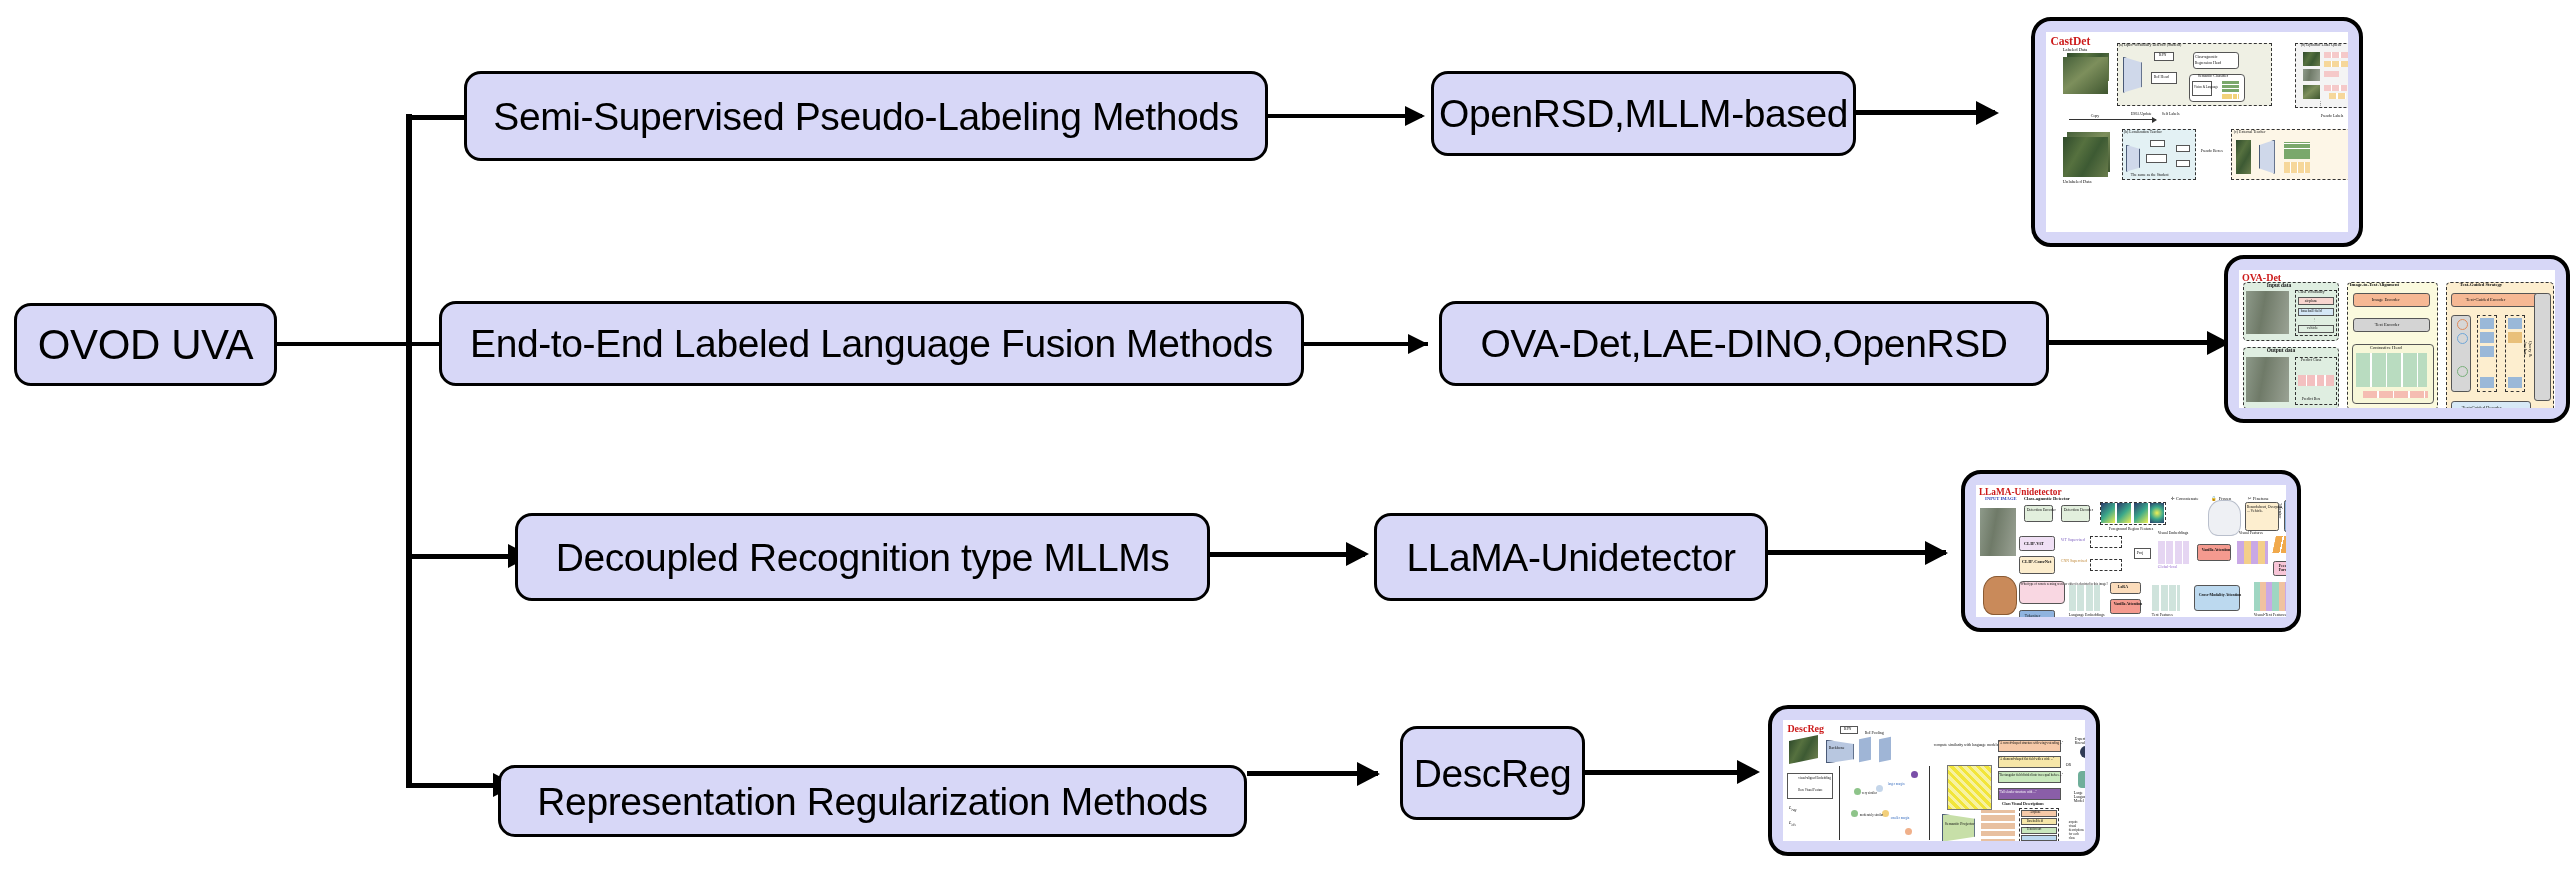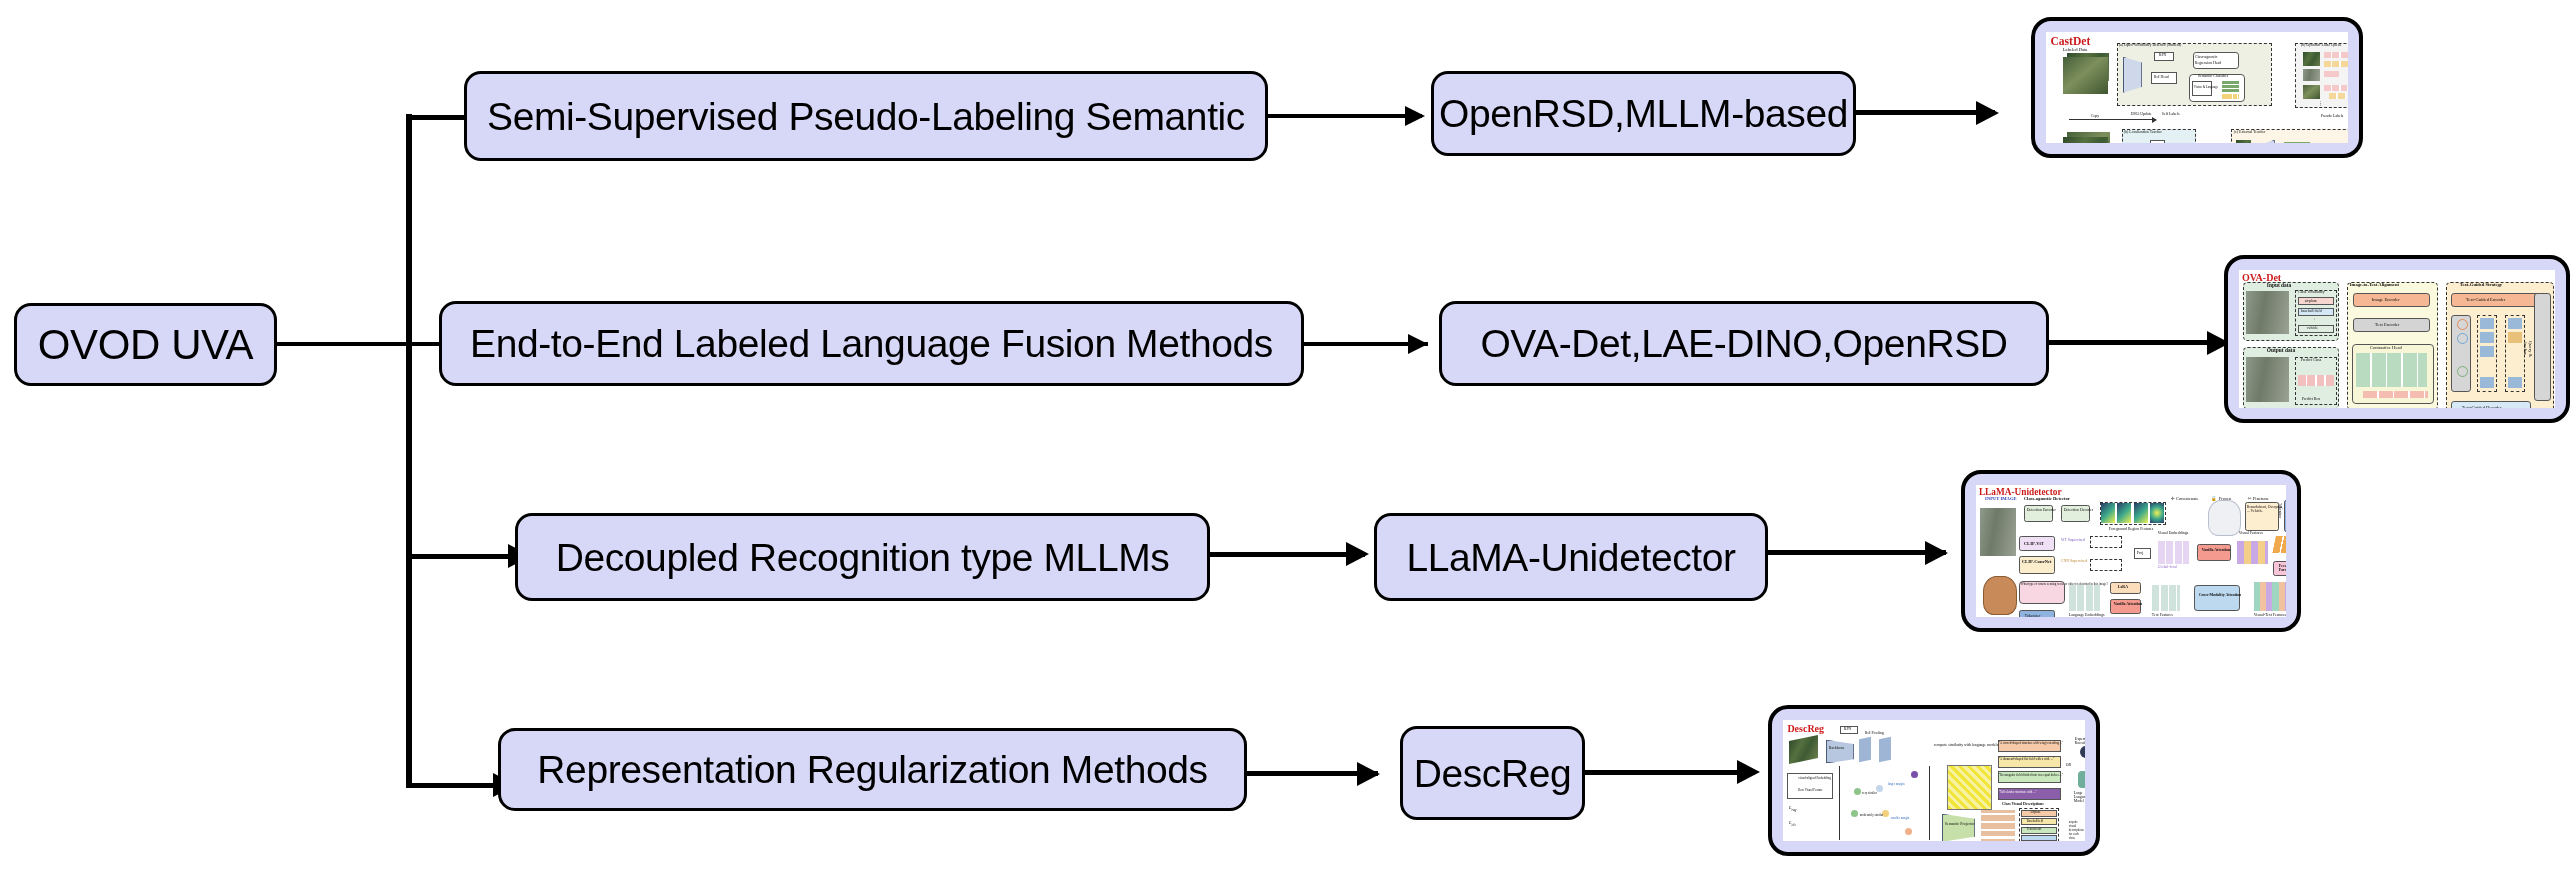--- a/index.html
+++ b/index.html
@@ -83,31 +83,31 @@
   <div class="hline thin" style="left:406px;top:342px;width:70px;"></div>
   <div class="hline" style="left:406px;top:554px;width:108px;"></div>
   <div class="hline" style="left:406px;top:783px;width:93px;"></div>
 
   <div class="arrow" style="left:470px;top:105px;"></div>
   <div class="arrow small" style="left:471px;top:334px;"></div>
   <div class="arrow" style="left:508px;top:544px;"></div>
   <div class="arrow" style="left:493px;top:773px;"></div>
 
   <div class="node" style="left:464px;top:71px;width:804px;height:90px;font-size:39px;">
-    <span class="lbl">Semi-Supervised Pseudo-Labeling Semantic</span>
+    <span class="lbl">Semi-Supervised Pseudo-Labeling Methods</span>
   </div>
   <div class="hline thin" style="left:1267px;top:114px;width:155px;"></div>
   <div class="arrow small" style="left:1405px;top:106px;"></div>
   <div class="node" style="left:1431px;top:71px;width:425px;height:85px;font-size:39px;">
     <span class="lbl">OpenRSD,MLLM-based</span>
   </div>
   <div class="hline" style="left:1856px;top:110px;width:139px;"></div>
   <div class="arrow" style="left:1976px;top:101px;"></div>
 
-  <div class="thumb" style="left:2031px;top:17px;width:332px;height:141px;text-align:center;">
+  <div class="thumb" style="left:2031px;top:17px;width:332px;height:230px;text-align:center;">
     <div class="thumb-inner">
       <div class="ttl" style="left:4.6px;top:3.1px;font-size:11.6px;">CastDet</div>
       <div class="tt" style="left:17px;top:15.5px;font-size:4.6px;">Labeled Data</div>
 
       <div class="sat" style="left:21.6px;top:21px;width:42px;height:28px;"></div>
       <div class="sat2" style="left:17px;top:25.5px;width:45px;height:37px;"></div>
 
       <div class="tdash" style="left:71px;top:10.8px;width:155px;height:63px;background:#eff0e4;"></div>
       <div class="tt" style="left:73px;top:11.6px;font-size:3.9px;">(a) Open-Vocabulary Detector (Student)</div>
       <div class="trap" style="left:77px;top:25px;width:17px;height:34px;clip-path:polygon(0 0,100% 16%,100% 84%,0 100%);"></div>
@@ -302,21 +302,21 @@
       <div class="tt" style="left:138px;top:117px;font-size:3.9px;font-weight:bold;">Vanilla Attention</div>
       <div style="position:absolute;left:176px;top:100px;width:28px;height:26px;background:repeating-linear-gradient(90deg,#cfe3dc 0 7px,#fff 7px 8.5px);"></div>
       <div class="tt" style="left:176px;top:128px;font-size:3.9px;">Text Features</div>
       <div class="tbox" style="left:218px;top:100px;width:46px;height:26px;background:#bcd9ef;border-radius:3.1px;"></div>
       <div class="tt" style="left:223px;top:108px;font-size:3.9px;font-weight:bold;">Cross-Modality Attention</div>
       <div style="position:absolute;left:278px;top:97px;width:36px;height:29px;background:repeating-linear-gradient(90deg,#9fd6c2 0 6.2px,#f0c2a0 6.2px 12.4px,#c9a8e6 12.4px 18.5px);"></div>
       <div class="tt" style="left:278px;top:128px;font-size:3.9px;">Visual-Text Features</div>
     </div>
   </div>
 
-  <div class="node" style="left:498px;top:728px;width:749px;height:83px;font-size:39px;">
+  <div class="node" style="left:498px;top:765px;width:749px;height:72px;font-size:39px;">
     <span class="lbl">Representation Regularization Methods</span>
   </div>
   <div class="hline" style="left:1247px;top:771px;width:131px;"></div>
   <div class="arrow" style="left:1357px;top:762px;"></div>
   <div class="node" style="left:1400px;top:726px;width:185px;height:94px;font-size:39px;">
     <span class="lbl">DescReg</span>
   </div>
   <div class="hline" style="left:1585px;top:770px;width:170px;"></div>
   <div class="arrow" style="left:1737px;top:760px;"></div>
 

